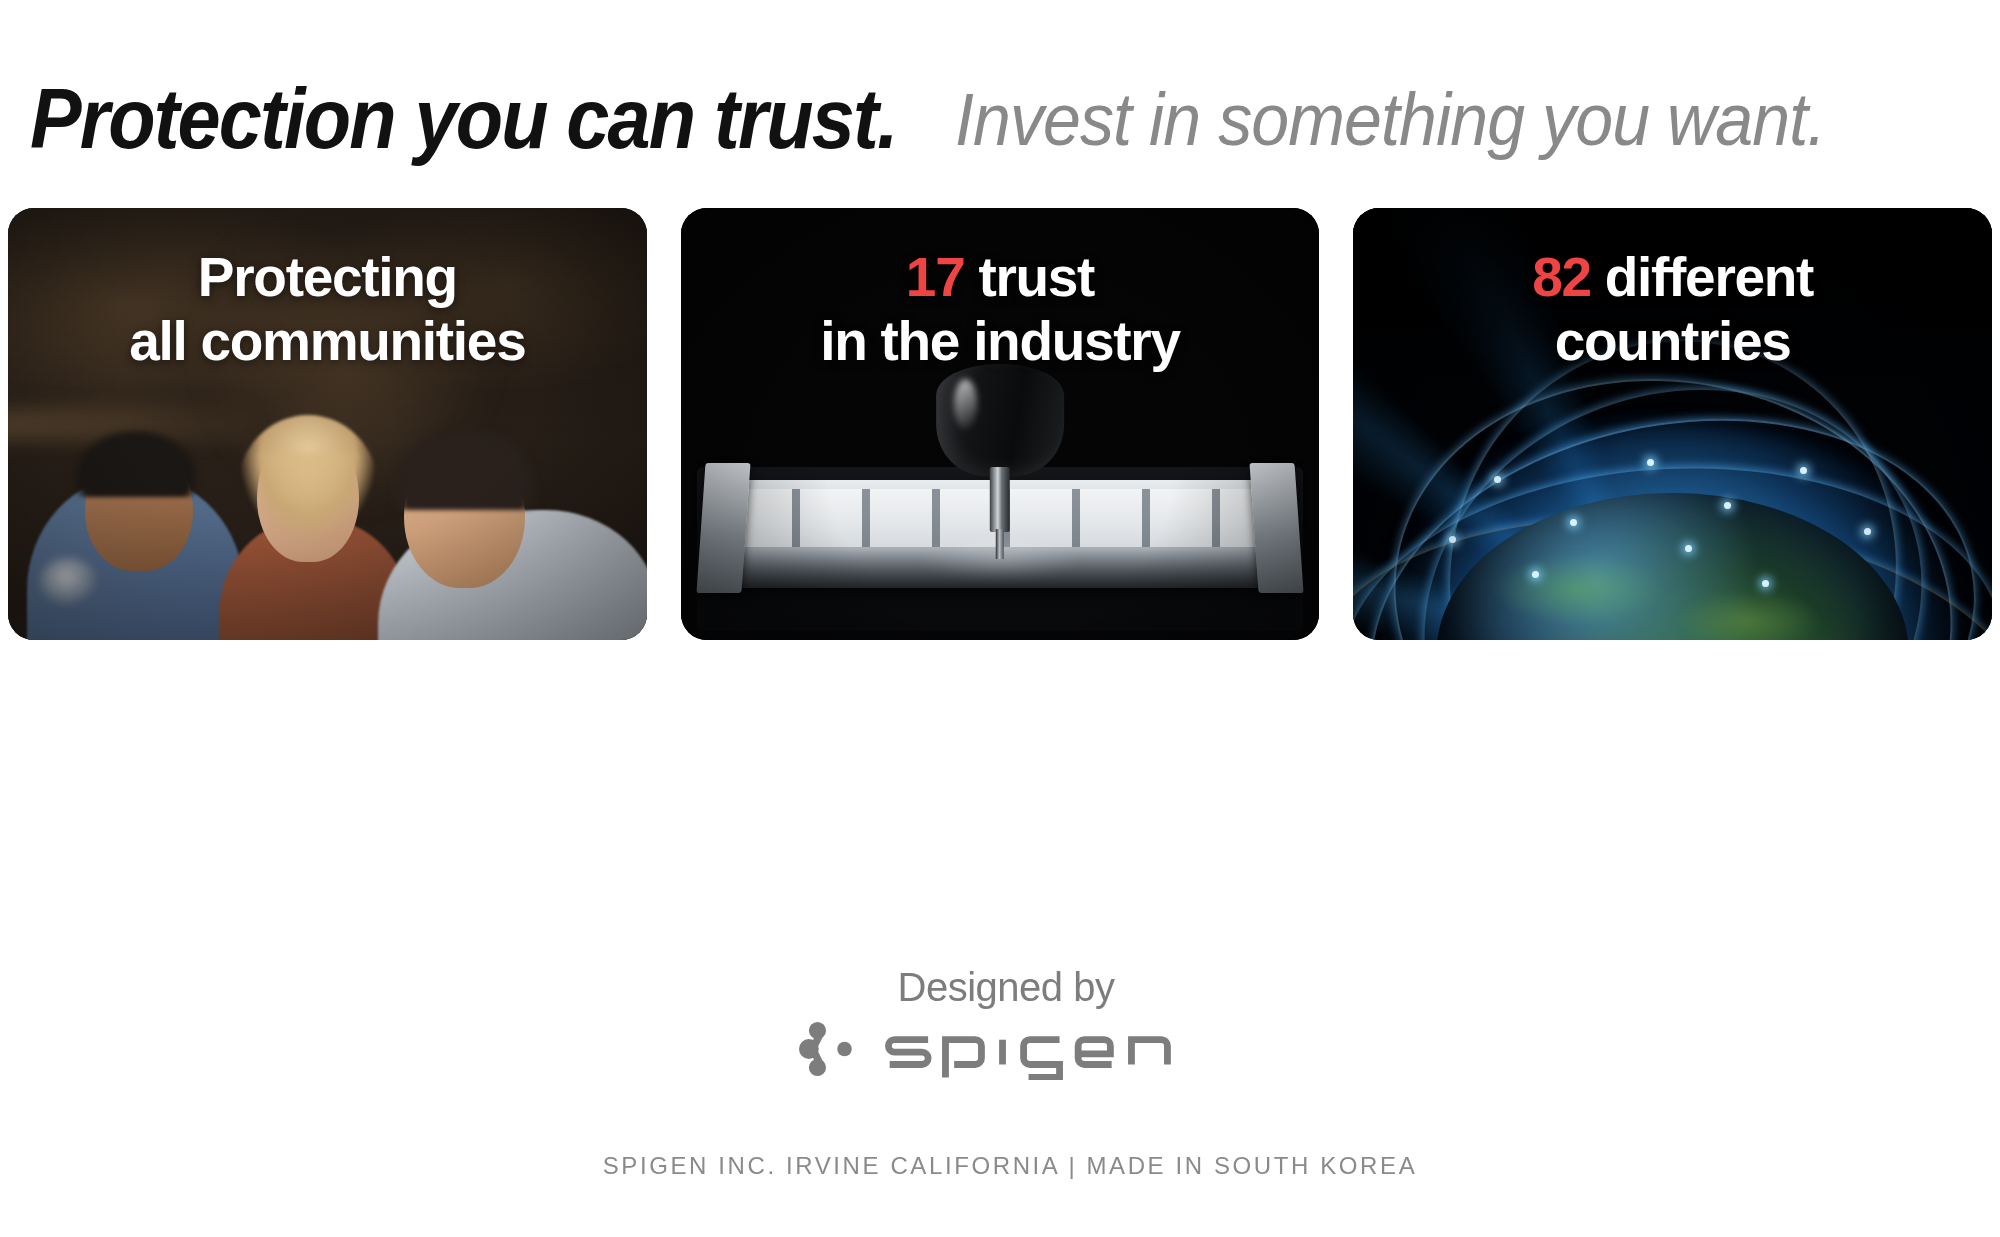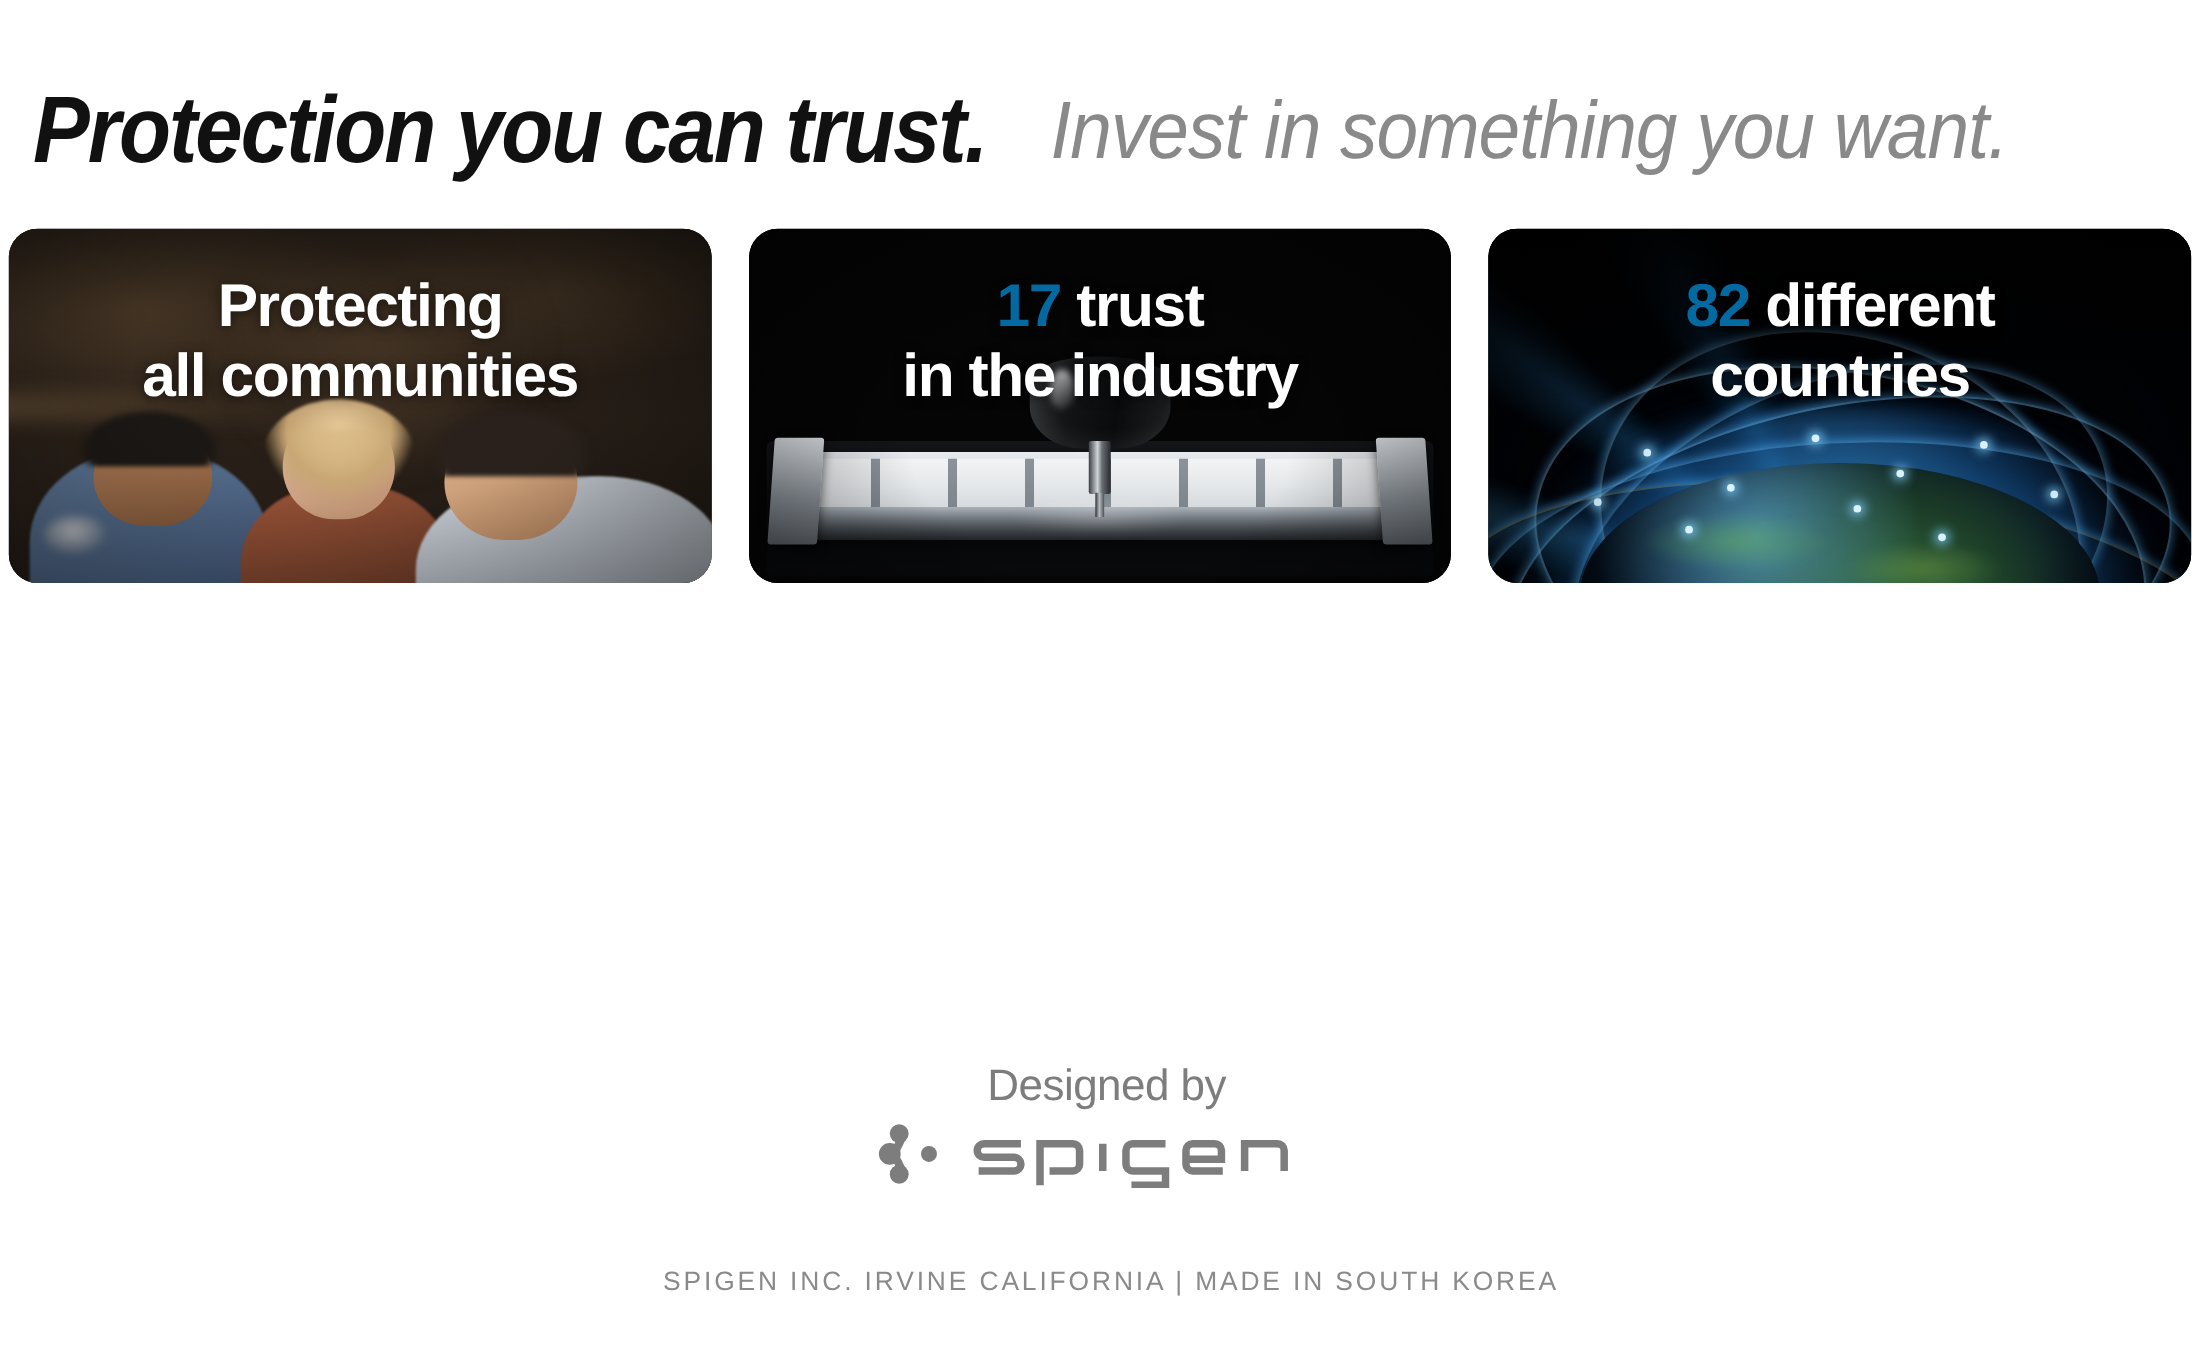--- a/index.html
+++ b/index.html
@@ -40,21 +40,21 @@
     display:inline-block;
     margin-left:-38px;
     position:relative;
     top:-3px;
   }
 
   
   .cards {
     position:absolute;
     left:8px; top:208px;
-    width:1984px; height:322px;
+    width:1984px; height:432px;
     display:flex;
     gap:34px;
   }
   .card {
     position:relative;
     flex:1 1 0;
     border-radius:26px;
     overflow:hidden;
     background:#000;
   }
@@ -65,21 +65,21 @@
     text-align:center;
     color:#ffffff;
     font-family:"Liberation Sans", sans-serif;
     font-weight:700;
     font-size:55px;
     line-height:1.16;
     letter-spacing:-1.3px;
     z-index:4;
     text-shadow:0 2px 10px rgba(0,0,0,0.55);
   }
-  .card-caption .num { color:#0369a1; }
+  .card-caption .num { color:#ef4444; }
   .cap-line { display:block; }
 
   
   .photo {
     position:absolute; inset:0;
     background:
       radial-gradient(ellipse 55% 40% at 18% 22%, rgba(120,92,60,.55), transparent 70%),
       radial-gradient(ellipse 40% 35% at 78% 18%, rgba(96,74,48,.50), transparent 70%),
       linear-gradient(170deg,#3a2d22 0%, #2b2119 42%, #1d1712 100%);
   }

